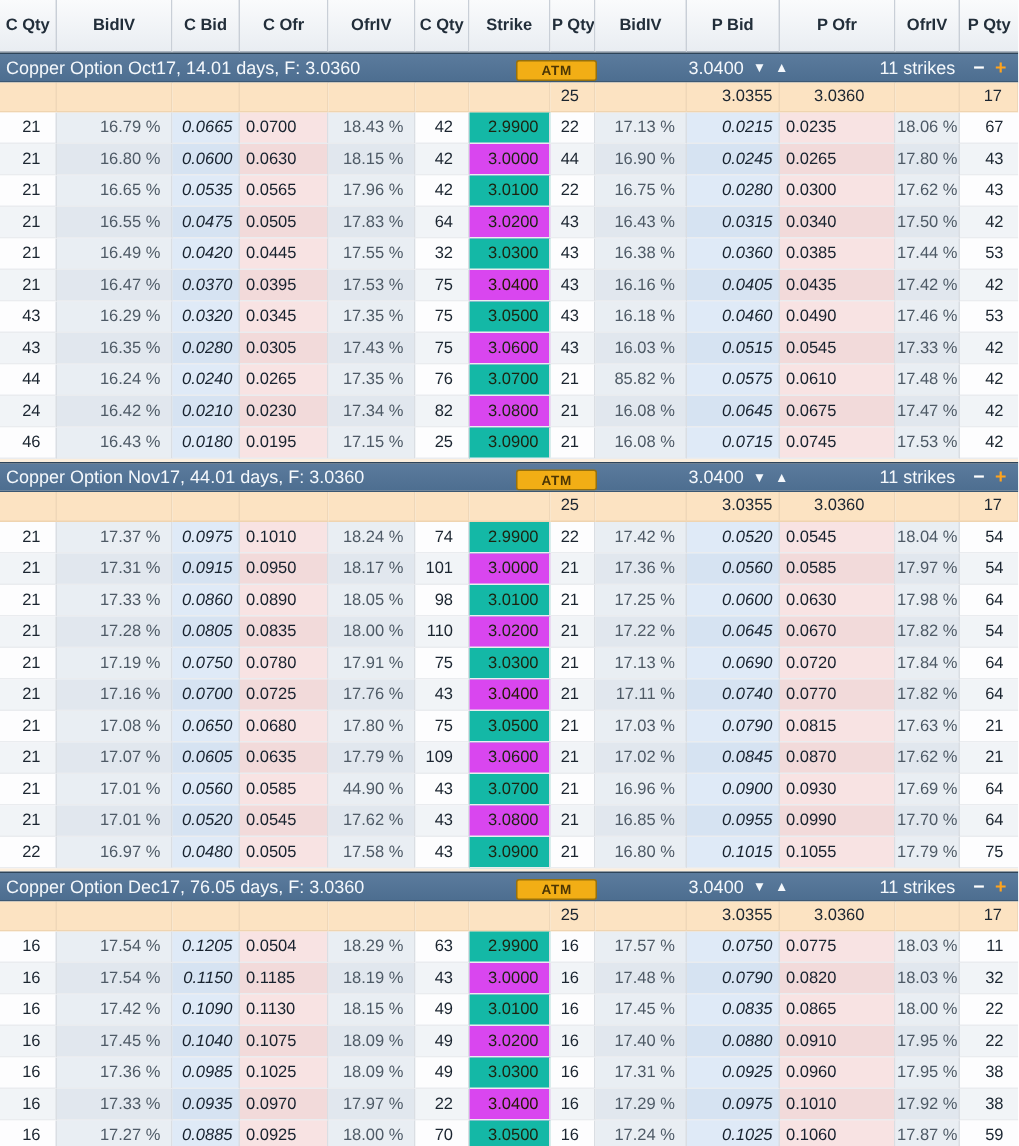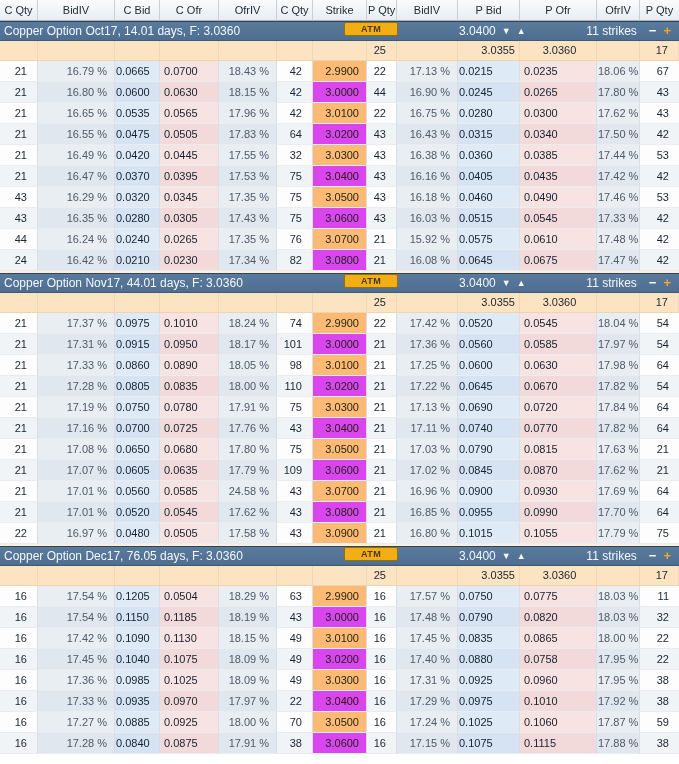--- a/index.html
+++ b/index.html
@@ -2,44 +2,44 @@
 <html><head>
 <meta charset="utf-8">
 <style>
   html,body{margin:0;padding:0;background:#ffffff;}
   .montage{width:679px;height:764px;overflow:hidden;background:#fff;
            font-family:"Liberation Sans","DejaVu Sans",sans-serif;font-size:11px;color:#1b2530;}
   table{border-collapse:separate;border-spacing:0;table-layout:fixed;width:679px;}
   td,th{box-sizing:border-box;overflow:hidden;white-space:nowrap;}
 
   
-  thead th{height:21px;font-weight:normal;font-size:11px;color:#222e3a;text-align:center;
+  thead th{height:35px;font-weight:bold;font-size:11px;color:#222e3a;text-align:center;
            background:linear-gradient(#fafbfc,#e9edf2);
            border-right:1px solid #c9cfd7;border-bottom:1px solid #aab4c0;}
   thead th:last-child{border-right:none;}
 
   
   tbody td{height:19px;line-height:18px;border-right:1px solid #dadee3;border-bottom:1px solid #eaecef;}
   tbody td:last-child{border-right:none;}
   td.qty{background:#fdfdfe;text-align:right;padding-right:10px;color:#1b2530;}
   tr.odd td.qty{background:#f1f4f7;}
   td.iv{background:#e9eef3;text-align:right;padding-right:7px;color:#4e5a66;}
   tr.odd td.iv{background:#e1e7ee;}
-  td.bid{background:#dfeaf7;text-align:left;padding-right:4px;color:#17222e;cursor:pointer;}
+  td.bid{background:#dfeaf7;text-align:right;padding-right:4px;color:#17222e;cursor:pointer;font-style:italic;}
   tr.odd td.bid{background:#d6e3f2;}
   td.ofr{background:#f8e3e3;text-align:left;padding-left:4px;color:#17222e;cursor:pointer;}
   tr.odd td.ofr{background:#f2dada;}
-  td.strike{background:#fdba74;text-align:right;padding-right:7px;color:#1c2410;}
+  td.strike{background:#14b8a6;text-align:right;padding-right:7px;color:#1c2410;}
   tr.odd td.strike{background:#d946ef;}
   td.strike.atm{background:#fcb60a;color:#231a02;}
 
   
   td.secbar{height:19px;padding:0;background:linear-gradient(#5b7b9d,#4d6e90);
             border-top:1px solid #2e4459;border-bottom:1px solid #3c5872;border-right:none;}
-  .secflex{display:flex;align-items:flex-start;height:100%;color:#f4f8fc;font-size:12px;}
+  .secflex{display:flex;align-items:flex-end;height:100%;color:#f4f8fc;font-size:12px;}
   .sec-title{flex:0 0 340px;padding-left:4px;}
   .atm-badge{background:#f2ae15;border:1px solid #96700d;color:#4b3605;font-size:9px;font-weight:bold;
              padding:0 16px;line-height:12px;border-radius:2px;letter-spacing:.5px;cursor:pointer;}
   .sec-mid{flex:1;display:flex;justify-content:center;align-items:center;gap:6px;}
   .arr{font-size:9px;cursor:pointer;line-height:12px;}
   .sec-strikes{padding-right:12px;}
   .btn-minus{font-weight:bold;color:#ffffff;padding:0 7px 0 0;cursor:pointer;font-size:13px;}
   .btn-plus{font-weight:bold;color:#ffa41e;padding-right:8px;cursor:pointer;font-size:13px;}
 
   
@@ -242,39 +242,54 @@
         </tr>
         <tr class="even">
           <td class="qty">44</td>
           <td class="iv">16.24 %</td>
           <td class="bid">0.0240</td>
           <td class="ofr">0.0265</td>
           <td class="iv">17.35 %</td>
           <td class="qty">76</td>
           <td class="strike">3.0700</td>
           <td class="qty">21</td>
-          <td class="iv">15.92 %</td>
+          <td class="iv">85.82 %</td>
           <td class="bid">0.0575</td>
           <td class="ofr">0.0610</td>
           <td class="iv">17.48 %</td>
           <td class="qty">42</td>
         </tr>
         <tr class="odd">
           <td class="qty">24</td>
           <td class="iv">16.42 %</td>
           <td class="bid">0.0210</td>
           <td class="ofr">0.0230</td>
           <td class="iv">17.34 %</td>
           <td class="qty">82</td>
           <td class="strike">3.0800</td>
           <td class="qty">21</td>
           <td class="iv">16.08 %</td>
           <td class="bid">0.0645</td>
           <td class="ofr">0.0675</td>
           <td class="iv">17.47 %</td>
+          <td class="qty">42</td>
+        </tr>
+        <tr class="even">
+          <td class="qty">46</td>
+          <td class="iv">16.43 %</td>
+          <td class="bid">0.0180</td>
+          <td class="ofr">0.0195</td>
+          <td class="iv">17.15 %</td>
+          <td class="qty">25</td>
+          <td class="strike">3.0900</td>
+          <td class="qty">21</td>
+          <td class="iv">16.08 %</td>
+          <td class="bid">0.0715</td>
+          <td class="ofr">0.0745</td>
+          <td class="iv">17.53 %</td>
           <td class="qty">42</td>
         </tr>
         <tr class="spacer">
           <td colspan="13"></td>
         </tr>
         <tr>
           <td class="secbar" colspan="13">
             <div class="secflex">
               <span class="sec-title">Copper Option Nov17, 44.01 days, F: 3.0360</span>
               <span class="atm-badge">ATM</span>
@@ -422,21 +437,21 @@
           <td class="bid">0.0845</td>
           <td class="ofr">0.0870</td>
           <td class="iv">17.62 %</td>
           <td class="qty">21</td>
         </tr>
         <tr class="even">
           <td class="qty">21</td>
           <td class="iv">17.01 %</td>
           <td class="bid">0.0560</td>
           <td class="ofr">0.0585</td>
-          <td class="iv">24.58 %</td>
+          <td class="iv">44.90 %</td>
           <td class="qty">43</td>
           <td class="strike">3.0700</td>
           <td class="qty">21</td>
           <td class="iv">16.96 %</td>
           <td class="bid">0.0900</td>
           <td class="ofr">0.0930</td>
           <td class="iv">17.69 %</td>
           <td class="qty">64</td>
         </tr>
         <tr class="odd">
@@ -552,21 +567,21 @@
           <td class="qty">16</td>
           <td class="iv">17.45 %</td>
           <td class="bid">0.1040</td>
           <td class="ofr">0.1075</td>
           <td class="iv">18.09 %</td>
           <td class="qty">49</td>
           <td class="strike">3.0200</td>
           <td class="qty">16</td>
           <td class="iv">17.40 %</td>
           <td class="bid">0.0880</td>
-          <td class="ofr">0.0758</td>
+          <td class="ofr">0.0910</td>
           <td class="iv">17.95 %</td>
           <td class="qty">22</td>
         </tr>
         <tr class="even">
           <td class="qty">16</td>
           <td class="iv">17.36 %</td>
           <td class="bid">0.0985</td>
           <td class="ofr">0.1025</td>
           <td class="iv">18.09 %</td>
           <td class="qty">49</td>

